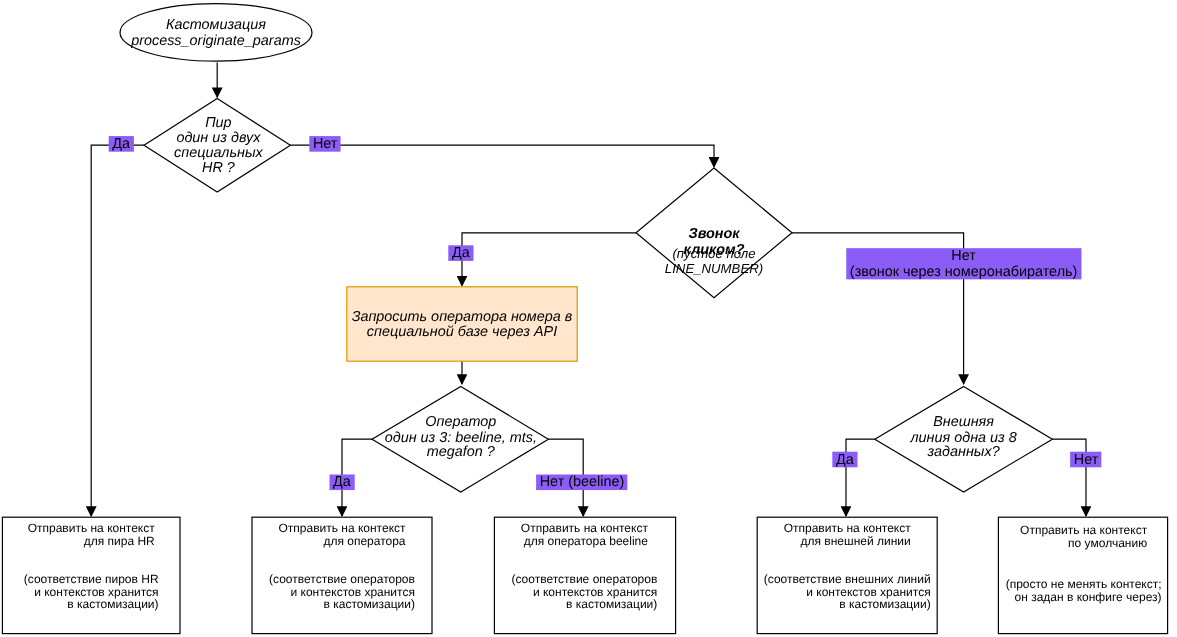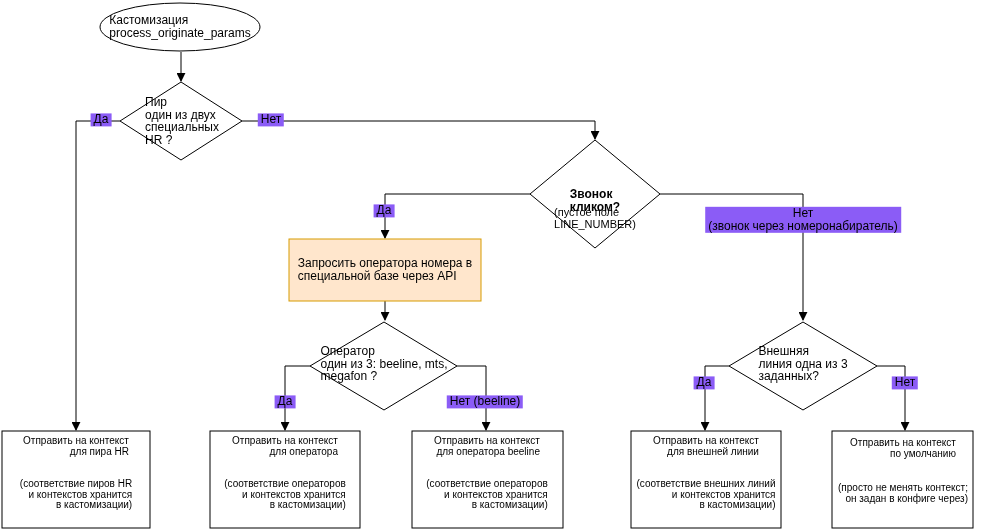--- a/index.html
+++ b/index.html
@@ -7,22 +7,22 @@
     position:relative;width:981px;height:531px;background:#fff;
     font-family:"Liberation Sans",sans-serif;color:#000;overflow:hidden;
   }
   .canvas svg{position:absolute;left:0;top:0;}
   .shape{fill:#ffffff;stroke:#000000;stroke-width:1;}
   .process-shape{fill:#FFE6CC;stroke:#D79B00;stroke-width:1;}
   .edge{fill:none;stroke:#000000;stroke-width:1;}
   .arrowhead{fill:#000000;stroke:none;}
   .node-text{
     position:absolute;transform:translate(-50%,-50%);
-    text-align:left;font-size:12px;line-height:1.06;
-    white-space:pre-line;width:max-content;
+    text-align:center;font-size:12px;line-height:1.06;
+    white-space:pre-line;width:max-content;font-style:italic;
   }
   .box-text{
     position:absolute;transform:translateX(-50%);
     text-align:right;font-size:10px;line-height:1.06;
     white-space:pre-line;width:max-content;
   }
   .edge-label{
     position:absolute;transform:translate(-50%,-50%);
     text-align:center;font-size:12px;line-height:1.1;
     white-space:pre-line;width:max-content;
@@ -81,21 +81,21 @@
 LINE_NUMBER)</div>
 
   <div class="node-text" style="left:385px;top:270px;">Запросить оператора номера в
 специальной базе через API</div>
 
   <div class="node-text" style="left:384px;top:364px;">Оператор
 один из 3: beeline, mts,
 megafon ?</div>
 
   <div class="node-text" style="left:803px;top:364px;">Внешняя
-линия одна из 3
+линия одна из 8
 заданных?</div>
 
   <div class="box-text" style="left:76px;top:436px;">Отправить на контекст
 для пира HR</div>
   <div class="box-text" style="left:76px;top:479px;">(соответствие пиров HR
 и контекстов хранится
 в кастомизации)</div>
 
   <div class="box-text" style="left:285px;top:436px;">Отправить на контекст
 для оператора</div>

